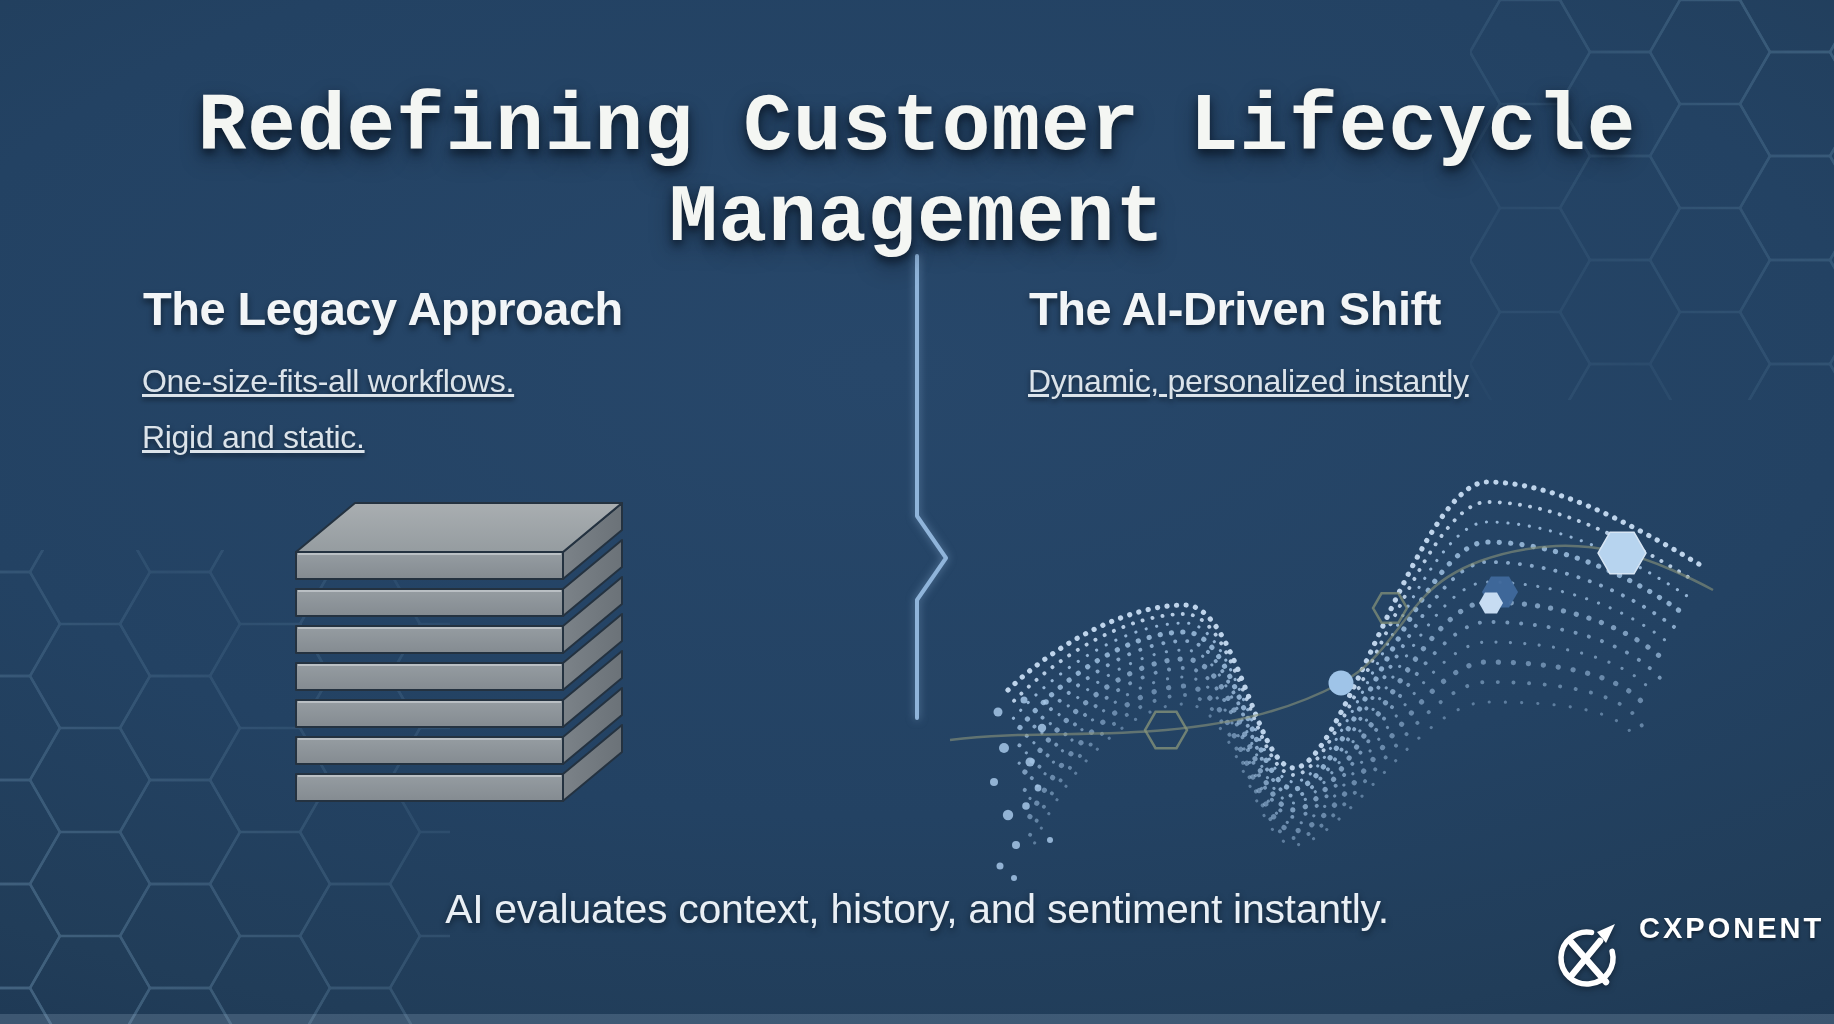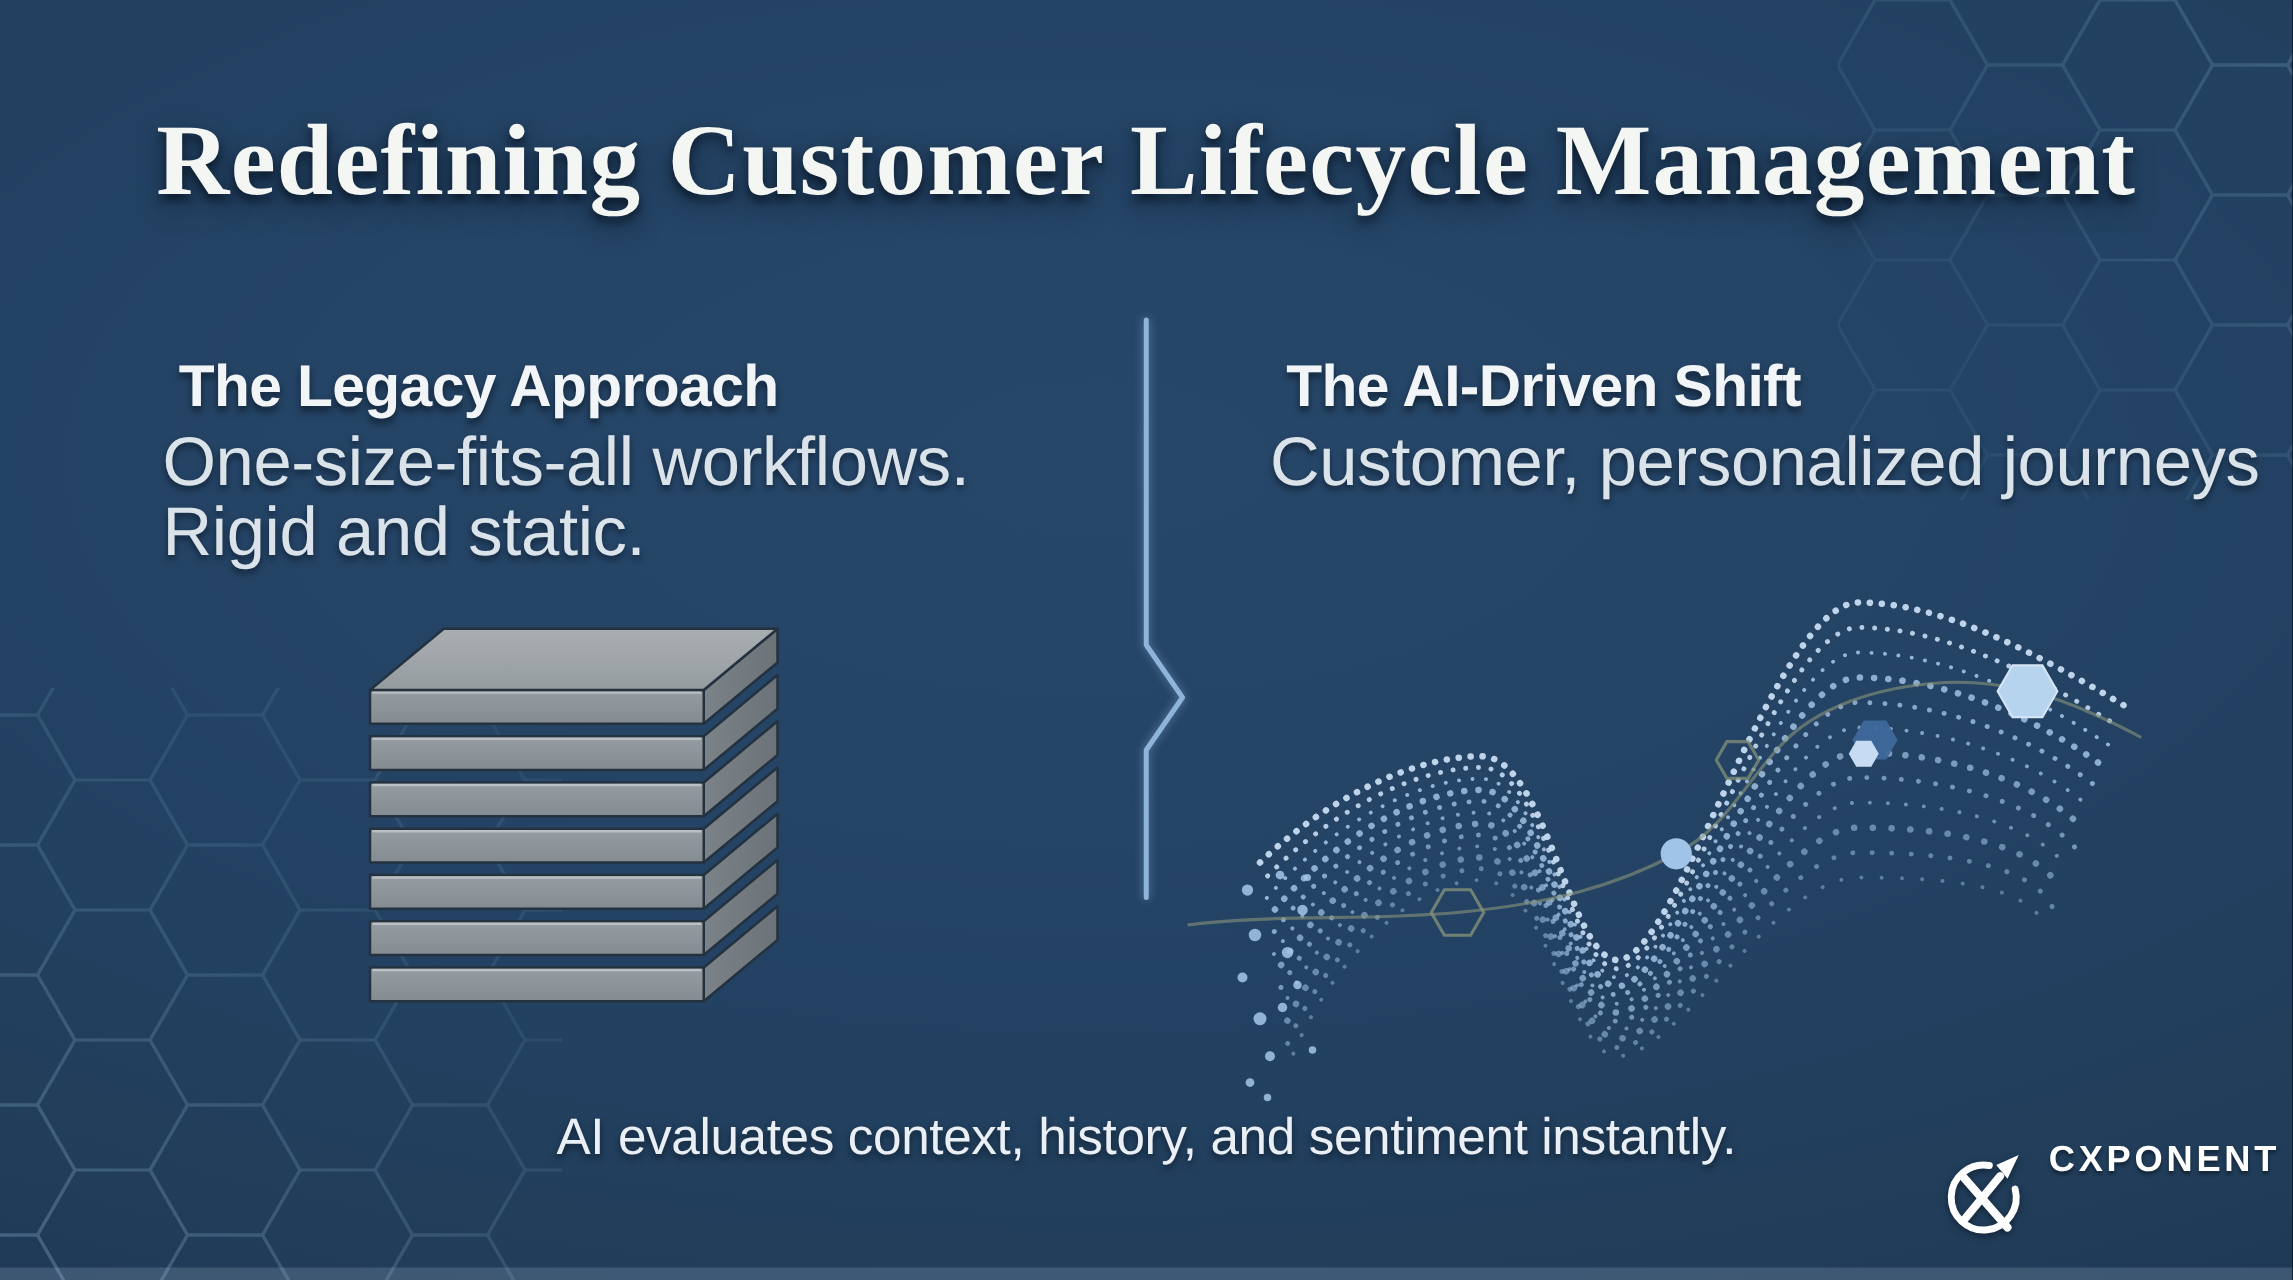--- a/index.html
+++ b/index.html
@@ -12,35 +12,36 @@
   }
   html,body{margin:0;padding:0;background:#0b1622;}
   .canvas{
     position:relative;width:1834px;height:1024px;overflow:hidden;
     font-family:"Liberation Sans",sans-serif;
     background:radial-gradient(140% 115% at 48% 36%, #27476a 0%, #234263 38%, var(--c-background_navy) 58%, #1b3450 78%, var(--c-vignette_dark) 100%);
   }
   .art{position:absolute;left:0;top:0;width:1834px;height:1024px;}
   .page-title{
     position:absolute;left:0;right:0;top:82px;margin:0;text-align:center;
-    font-family:Liberation Serif, serif;font-weight:700;font-size:81px;letter-spacing:1px;
+    font-family:Liberation Mono, monospace;font-weight:700;font-size:81px;letter-spacing:1px;
     color:var(--c-title_text);
     text-shadow:0 5px 8px rgba(5,13,23,.65), 0 10px 22px rgba(5,13,23,.4);
   }
   .col-heading{
     position:absolute;top:268px;margin:13px;font-size:47px;font-weight:700;
     color:var(--c-heading_text);letter-spacing:-0.5px;
     text-shadow:0 4px 6px rgba(5,13,22,.6);
   }
   .heading-legacy{left:130px;}
   .heading-ai{left:1016px;text-align:center;}
   .col-body{
-    position:absolute;top:341px;margin:0;font-size:55px;font-weight:400;line-height:56px;
+    position:absolute;top:341px;margin:12px;font-size:32px;font-weight:400;line-height:56px;
     color:var(--c-body_text);letter-spacing:-0.3px;
     text-shadow:0 3px 5px rgba(5,13,22,.55);
+    text-decoration:underline;
   }
   .body-legacy{left:130px;}
   .body-ai{left:1016px;}
   .caption{
     position:absolute;left:0;right:0;top:886px;margin:0;text-align:center;
     font-size:41px;font-weight:400;color:#e9eff5;letter-spacing:-0.3px;
     text-shadow:0 3px 6px rgba(5,13,22,.6);
   }
   .logo{
     position:absolute;left:1550px;top:912px;display:flex;align-items:flex-start;gap:9px;
@@ -184,21 +185,21 @@
     <h2 class="col-heading heading-legacy">The Legacy Approach</h2>
     <p class="col-body body-legacy">
       <span>One-size-fits-all workflows.</span><br>
       <span>Rigid and static.</span>
     </p>
   </section>
 
   <section>
     <h2 class="col-heading heading-ai">The AI-Driven Shift</h2>
     <p class="col-body body-ai">
-      <span>Customer, personalized journeys</span><br>
+      <span>Dynamic, personalized instantly</span><br>
     </p>
   </section>
 
   <p class="caption">AI evaluates context, history, and sentiment instantly.</p>
 
   <div class="logo">
     <svg class="logo-mark" viewBox="0 0 78 84" aria-hidden="true">
       <g stroke="var(--c-logo_white)" fill="none" stroke-linecap="round">
         <path d="M61.1 39.3 A26 26 0 1 1 40.5 20.4" stroke-width="5.5"></path>
         <path d="M21 63 L49 29" stroke-width="6.5"></path>

